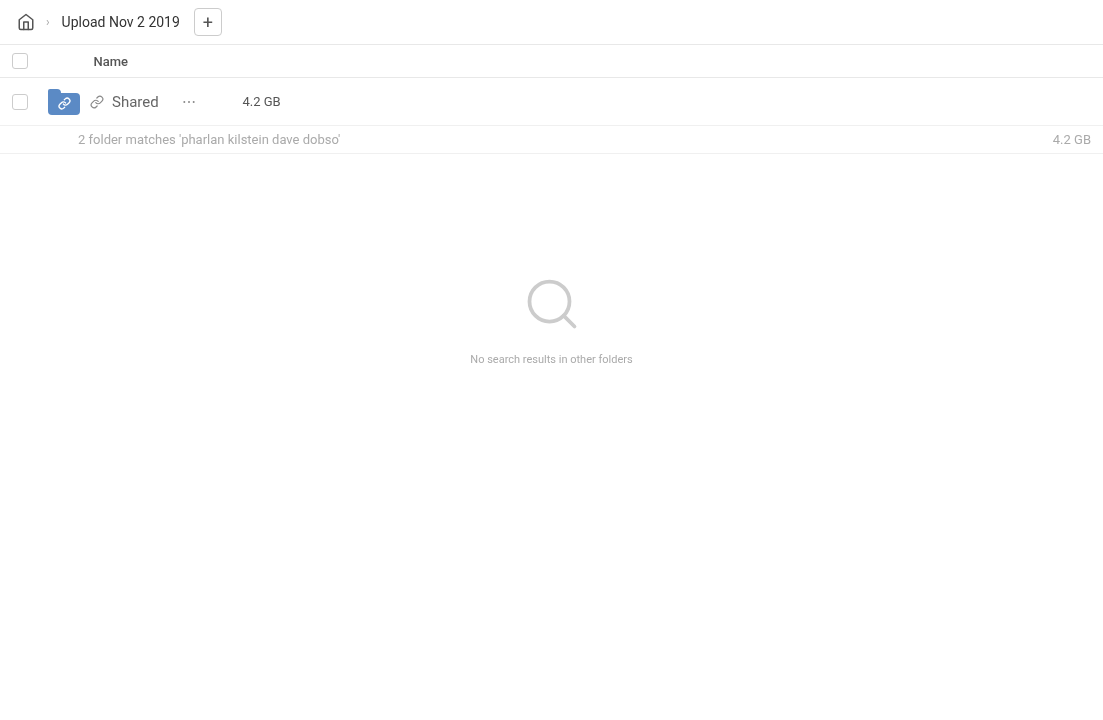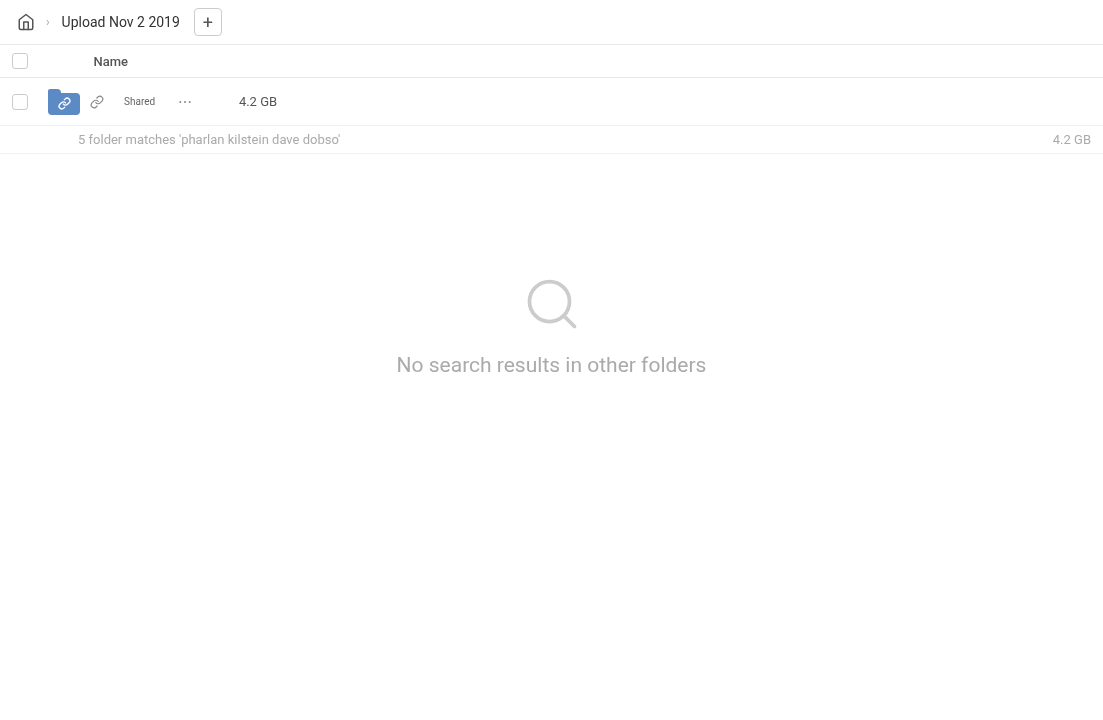--- a/index.html
+++ b/index.html
@@ -132,23 +132,23 @@
 
     .file-name {
       flex: 1;
       font-size: 14px;
       color: #333;
     }
 
     .shared-badge {
       display: flex;
       align-items: center;
-      gap: 20px;
+      gap: 8px;
       color: #666;
-      font-size: 10px;
+      font-size: 15px;
       margin-right: 16px;
     }
 
     .shared-badge svg {
       width: 14px;
       height: 14px;
       color: #888;
     }
 
     .more-btn {
@@ -201,21 +201,21 @@
       padding-top: 120px;
       gap: 16px;
     }
 
     .empty-icon {
       color: #ccc;
     }
 
     .empty-text {
       color: #aaa;
-      font-size: 21px;
+      font-size: 11px;
     }
 
     
     .checkbox {
       width: 16px;
       height: 16px;
       border: 1.5px solid #ccc;
       border-radius: 3px;
       background: #fff;
     }
@@ -276,21 +276,21 @@
       <circle cx="5" cy="12" r="1.5"></circle>
       <circle cx="12" cy="12" r="1.5"></circle>
       <circle cx="19" cy="12" r="1.5"></circle>
     </svg>
   </div>
 
   <div class="file-size">4.2 GB</div>
 </div>
 
 <div class="match-info-row">
-  <span class="match-info-text">5 folder matches 'pharlan kilstein dave dobso'</span>
+  <span class="match-info-text">2 folder matches 'pharlan kilstein dave dobso'</span>
   <span class="match-info-size">4.2 GB</span>
 </div>
 
 <div class="empty-state">
   <div class="empty-icon">
     <svg width="60" height="60" viewBox="0 0 24 24" fill="none" stroke="#ccc" stroke-width="1.5" stroke-linecap="round" stroke-linejoin="round">
       <circle cx="11" cy="11" r="8"></circle>
       <line x1="21" y1="21" x2="16.65" y2="16.65"></line>
     </svg>
   </div>

